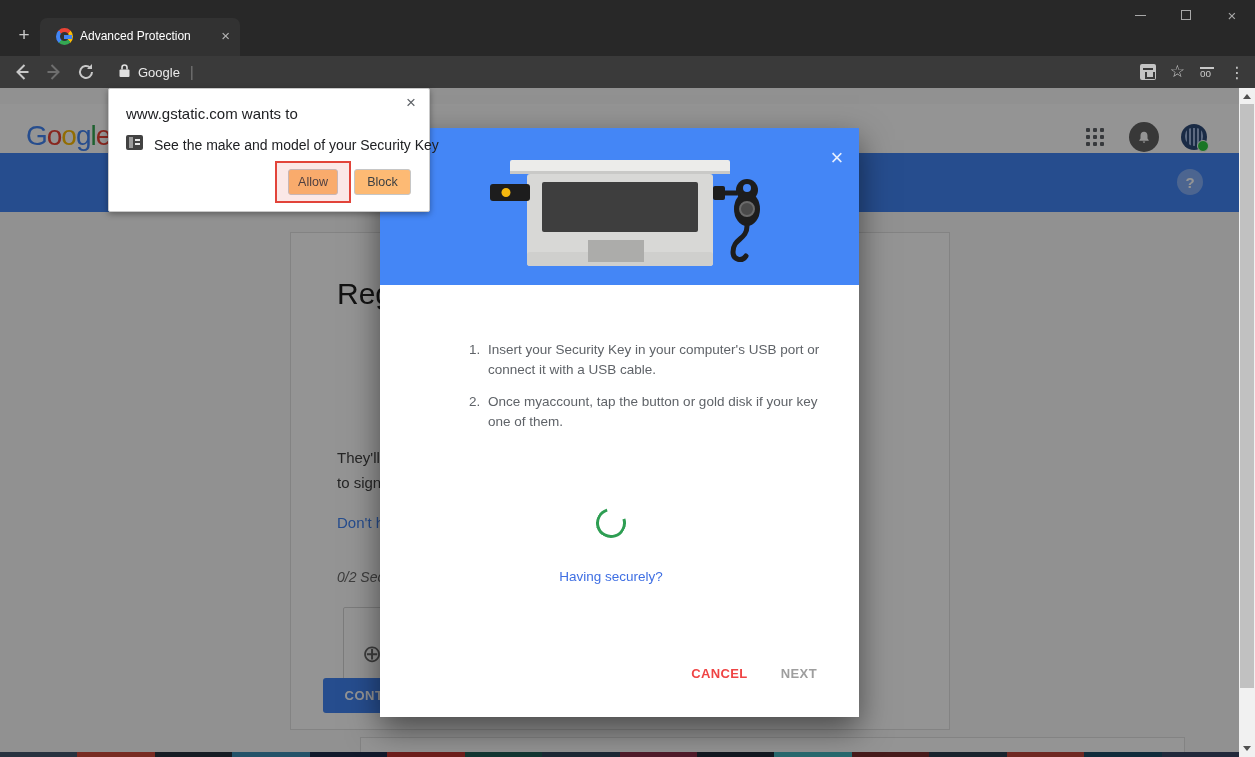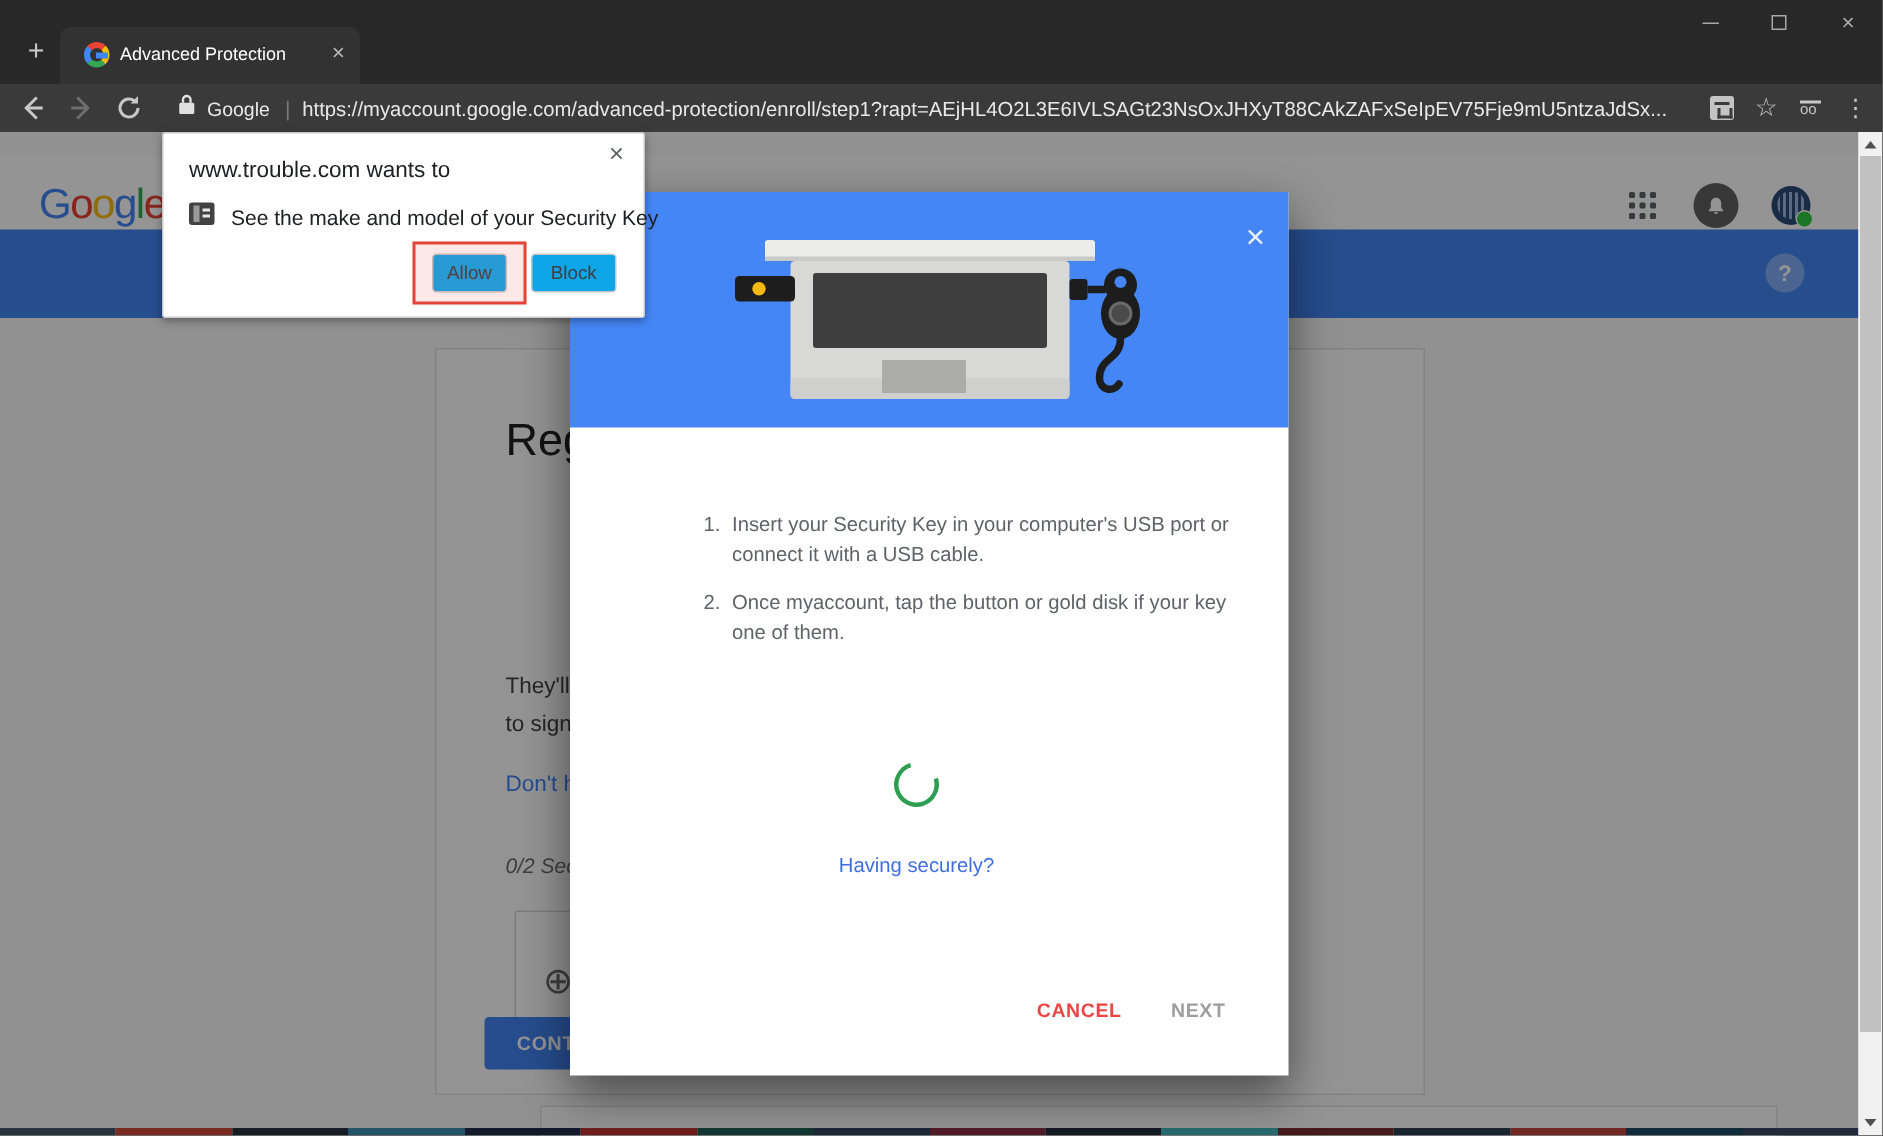--- a/index.html
+++ b/index.html
@@ -116,21 +116,21 @@
     border:1px solid #c9c9c9; border-radius:2px; box-shadow:0 2px 6px rgba(0,0,0,0.35); }
   .popup-close { position:absolute; right:8px; top:4px; width:20px; height:20px; color:#5f6368;
     font-size:17px; text-align:center; line-height:20px; }
   .popup-title { position:absolute; left:17px; top:16px; font-size:15px; color:#202124; white-space:nowrap; }
   .device-icon { position:absolute; left:17px; top:46px; width:17px; height:15px; background:#424242;
     border-radius:2px; }
   .device-icon::before { content:""; position:absolute; left:3px; top:2px; width:4px; height:11px; background:#9a9a9a; }
   .device-icon::after { content:""; position:absolute; left:9px; top:4px; width:5px; height:2px; background:#e8e8e8;
     box-shadow:0 4px 0 #e8e8e8; }
   .popup-request { position:absolute; left:45px; top:48px; font-size:14px; color:#202124; white-space:nowrap; }
-  .popup-btn { position:absolute; top:80px; height:26px; background:#0ea5e9; border:1px solid #c6c6c6;
+  .popup-btn { position:absolute; top:80px; height:26px; background:#fdba74; border:1px solid #c6c6c6;
     border-radius:3px; font-size:12.5px; color:#3c4043; }
   .allow-btn { left:179px; width:50px; }
   .block-btn { left:245px; width:57px; }
   .annotation-box { position:absolute; left:166px; top:72px; width:76px; height:42px;
     border:2px solid #e2443a; background:rgba(226,68,58,0.12); }
 </style>
 </head>
 <body>
 
 <div class="screen">
@@ -169,21 +169,20 @@
       <path d="M16 2v5h-5z" fill="#c8c8c8"></path>
     </svg>
     <span class="lockwrap">
       <svg width="13" height="15" viewBox="0 0 13 15">
         <rect x="1.5" y="6.5" width="10" height="7.5" rx="1" fill="#e0e0e0"></rect>
         <path d="M4 6.5V4.5a2.5 2.5 0 0 1 5 0v2" fill="none" stroke="#e0e0e0" stroke-width="1.6"></path>
       </svg>
     </span>
     <span class="secure-label">Google</span>
     <span class="omni-divider">|</span>
-    <div class="url-text">https://myaccount.google.com/advanced-protection/enroll/step1?rapt=AEjHL4O2L3E6IVLSAGt23NsOxJHXyT88CAkZAFxSeIpEV75Fje9mU5ntzaJdSx...</div>
     <div class="tool-right">
       <span class="translate-icon"></span>
       <span class="star-glyph">☆</span>
       <span class="ext-icon"></span>
       <span class="menu-glyph">⋮</span>
     </div>
   </div>
 
   <div class="page">
     <div class="gheader">
@@ -280,21 +279,21 @@
     <div class="spinner"></div>
     <div class="trouble-link">Having securely?</div>
     <div class="dialog-footer">
       <button class="dlg-btn cancel-btn">CANCEL</button>
       <button class="dlg-btn next-btn">NEXT</button>
     </div>
   </div>
 
   <div class="popup">
     <span class="popup-close">×</span>
-    <div class="popup-title">www.trouble.com wants to</div>
+    <div class="popup-title">www.gstatic.com wants to</div>
     <span class="device-icon"></span>
     <div class="popup-request">See the make and model of your Security Key</div>
     <button class="popup-btn allow-btn">Allow</button>
     <button class="popup-btn block-btn">Block</button>
     <div class="annotation-box"></div>
   </div>
 
 </div>
 
 </body></html>

